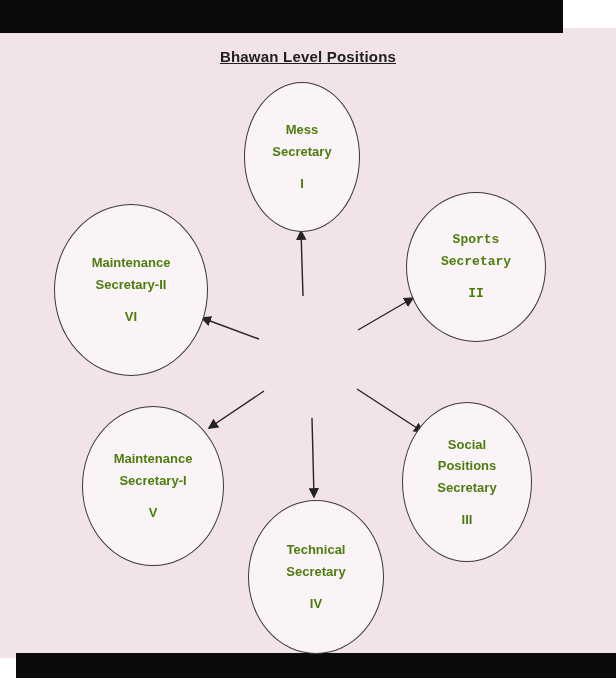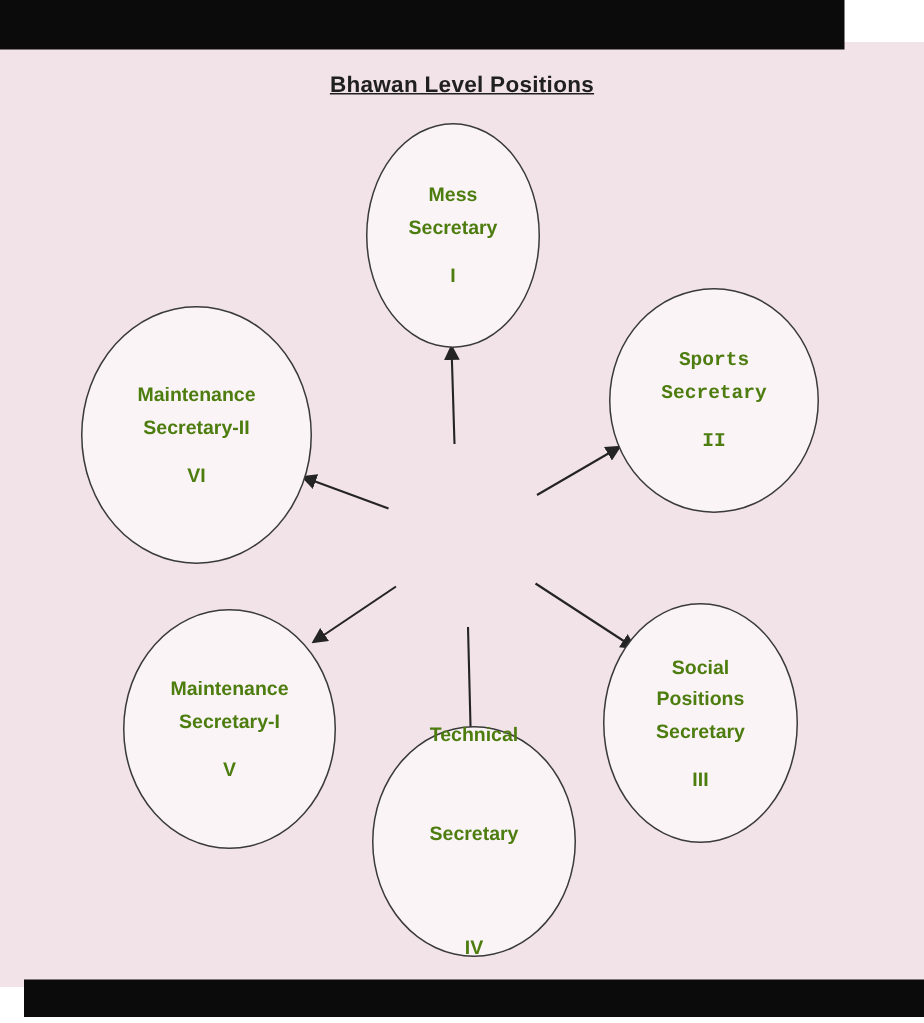--- a/index.html
+++ b/index.html
@@ -68,21 +68,21 @@
   }
 
   .node .numeral { margin-top: 11px; }
 
   .node-mess      { left: 244px; top: 82px;  width: 114px; height: 148px; }
   .node-sports    { left: 406px; top: 192px; width: 138px; height: 148px; font-family: Liberation Mono, monospace; }
   .node-maint2    { left: 54px;  top: 204px; width: 152px; height: 170px; }
   .node-center    { left: 256px; top: 298px; width: 108px; height: 122px; font-size: 14px; line-height: 1.55; }
   .node-social    { left: 402px; top: 402px; width: 128px; height: 158px; }
   .node-maint1    { left: 82px;  top: 406px; width: 140px; height: 158px; }
-  .node-technical { left: 248px; top: 484px; width: 134px; height: 152px; gap: 44px; }
+  .node-technical { left: 248px; top: 500px; width: 134px; height: 152px; }
 </style>
 </head>
 <body>
 
 <div class="page">
 
   <div class="paper"></div>
   <div class="scan-bar-top"></div>
   <div class="scan-bar-bottom"></div>
 

